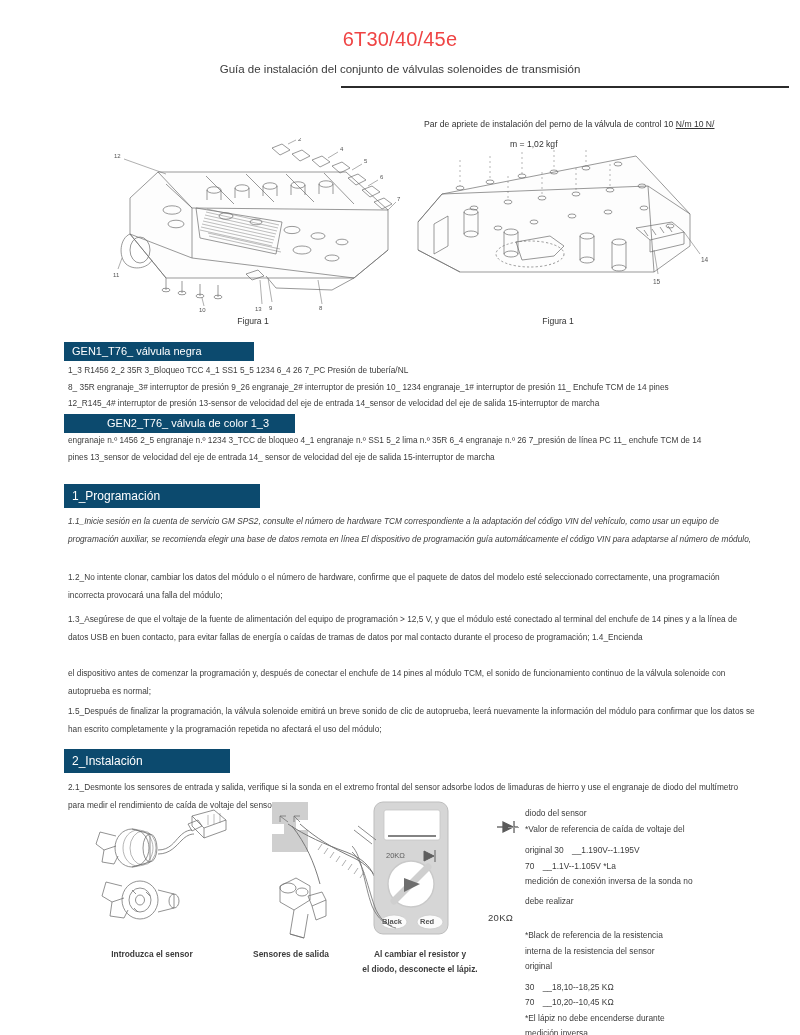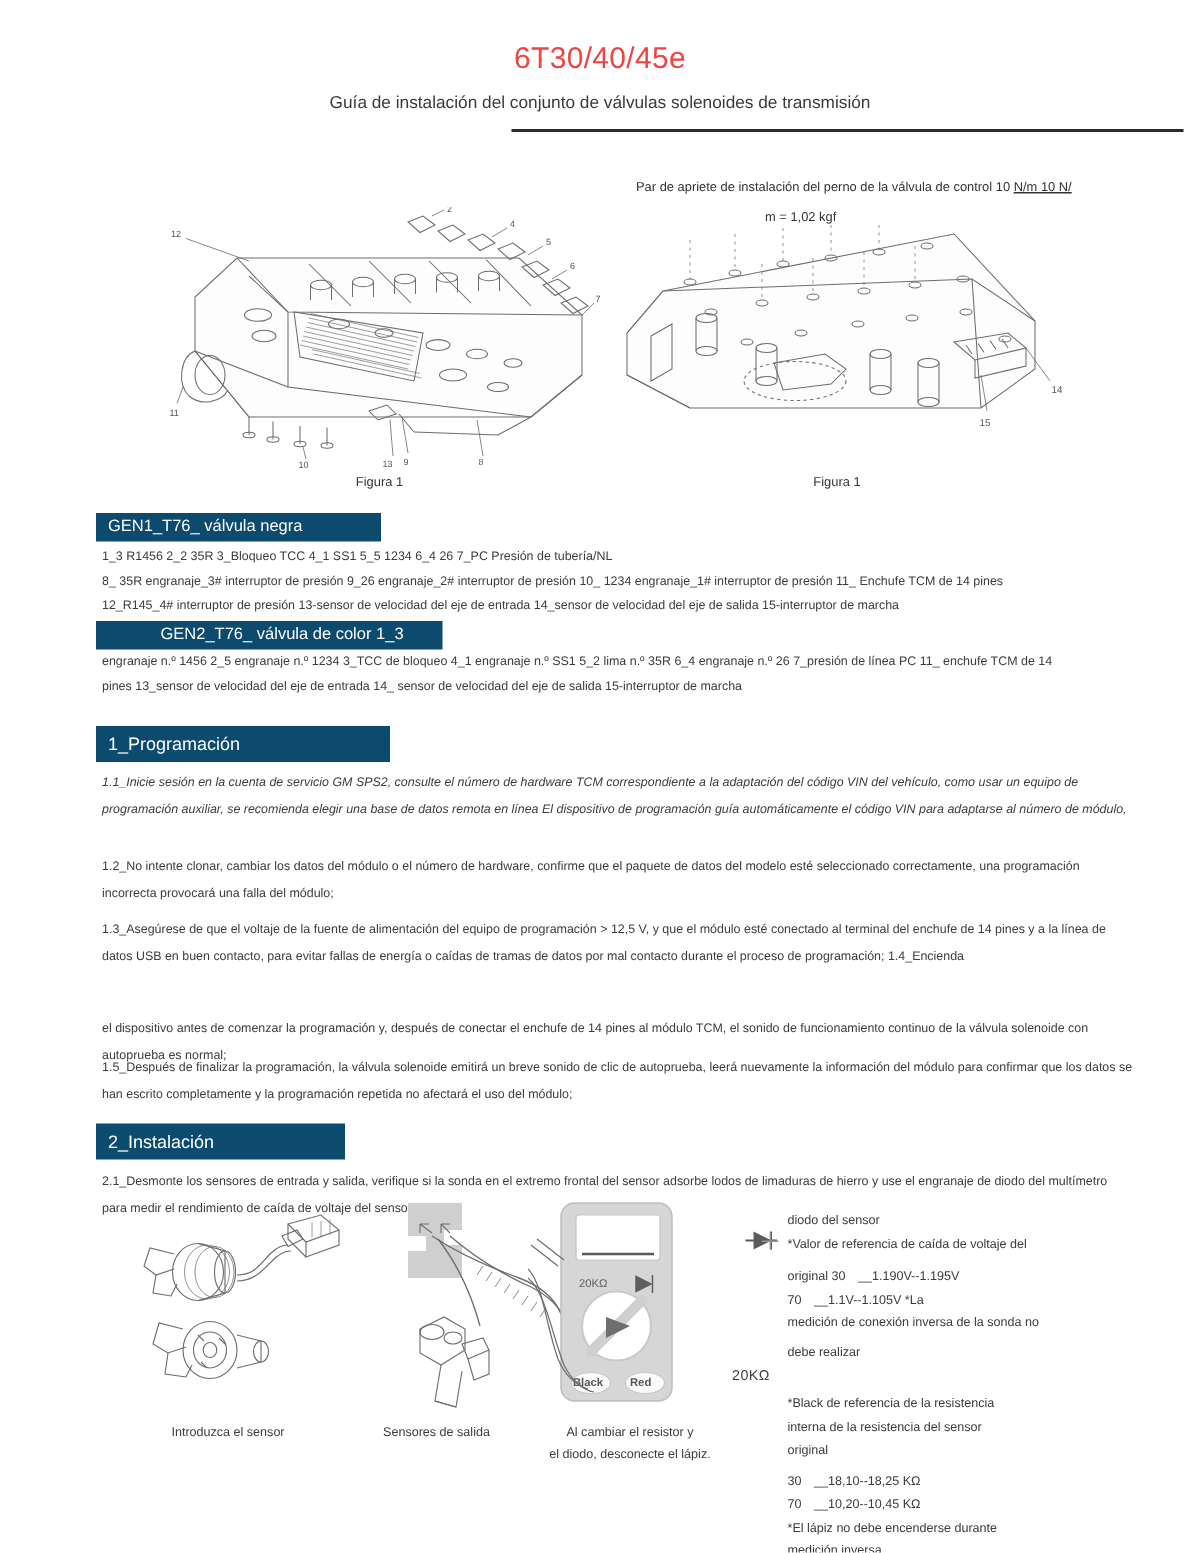--- a/index.html
+++ b/index.html
@@ -120,37 +120,38 @@
     position: absolute;
     font-size: 8.3px;
     line-height: 18px;
     color: #3c3c3c;
     width: 690px;
     left: 68px;
   }
   .p11 { top: 512px; font-style: italic; }
   .p12 { top: 568px; }
   .p13 { top: 610px; }
-  .p14 { top: 664px; margin-top: 12px; }
+  .p14 { top: 664px; }
   .p15 { top: 702px; }
   .p21 { top: 778px; width: 680px; }
 
   
   .ill { position: absolute; }
   .ill svg { display: block; width: 100%; height: 100%; }
   .ill-sensor-in  { left: 88px;  top: 806px; width: 150px; height: 132px; }
   .ill-sensor-out { left: 250px; top: 800px; width: 130px; height: 140px; }
   .ill-meter      { left: 352px; top: 800px; width: 112px; height: 138px; }
 
   .ill-caption {
     position: absolute;
     font-size: 8.4px;
     color: #3c3c3c;
     text-align: center;
     line-height: 15px;
+    font-weight: bold;
   }
   .capA { left: 82px;  top: 947px; width: 140px; }
   .capB { left: 228px; top: 947px; width: 126px; }
   .capC { left: 340px; top: 947px; width: 160px; }
 
   
   .ref-col {
     position: absolute;
     left: 525px;
     top: 806px;

